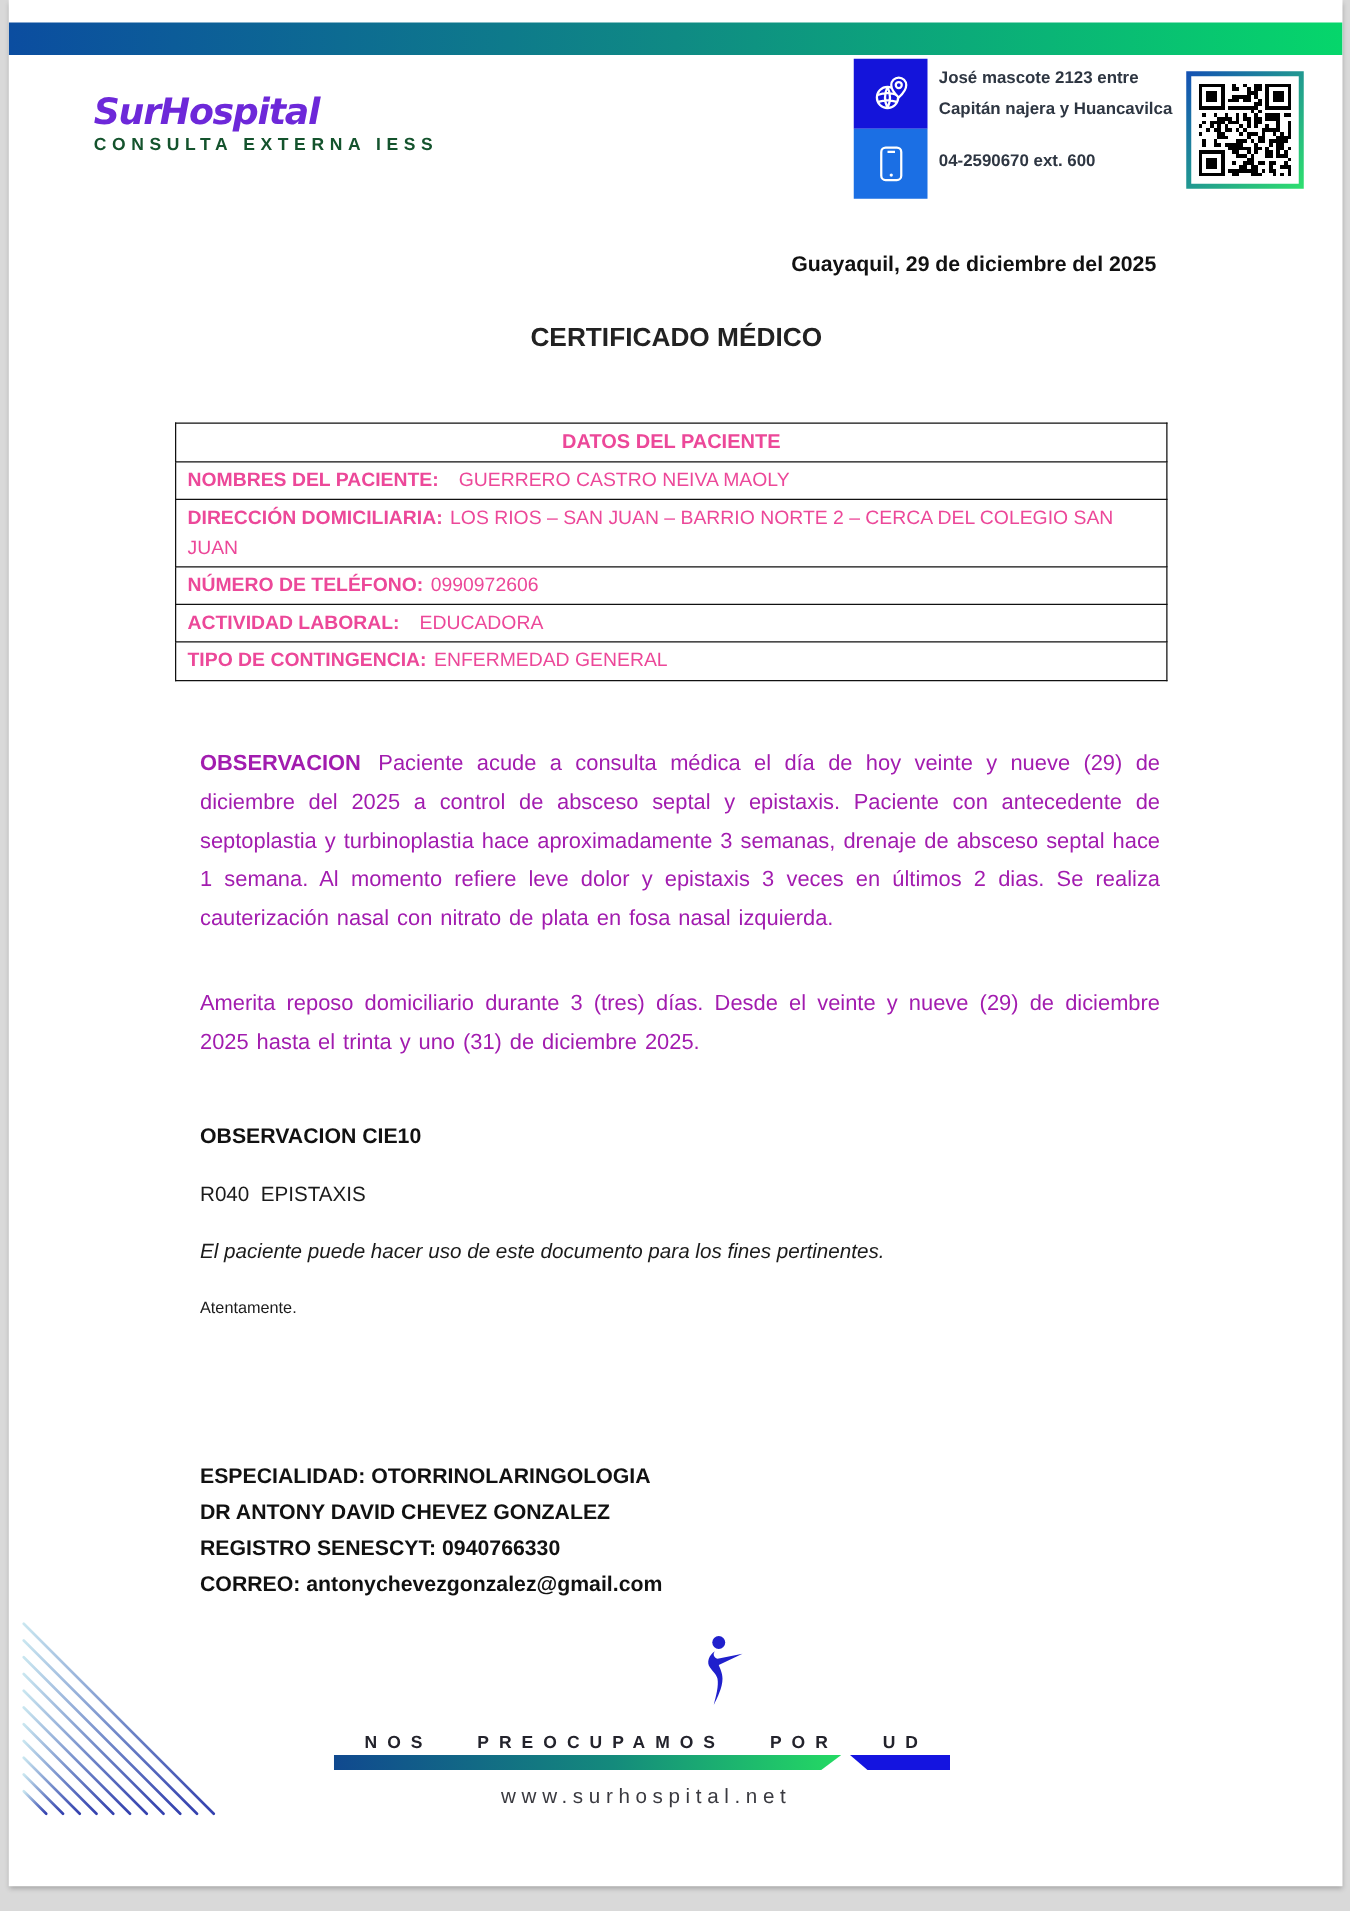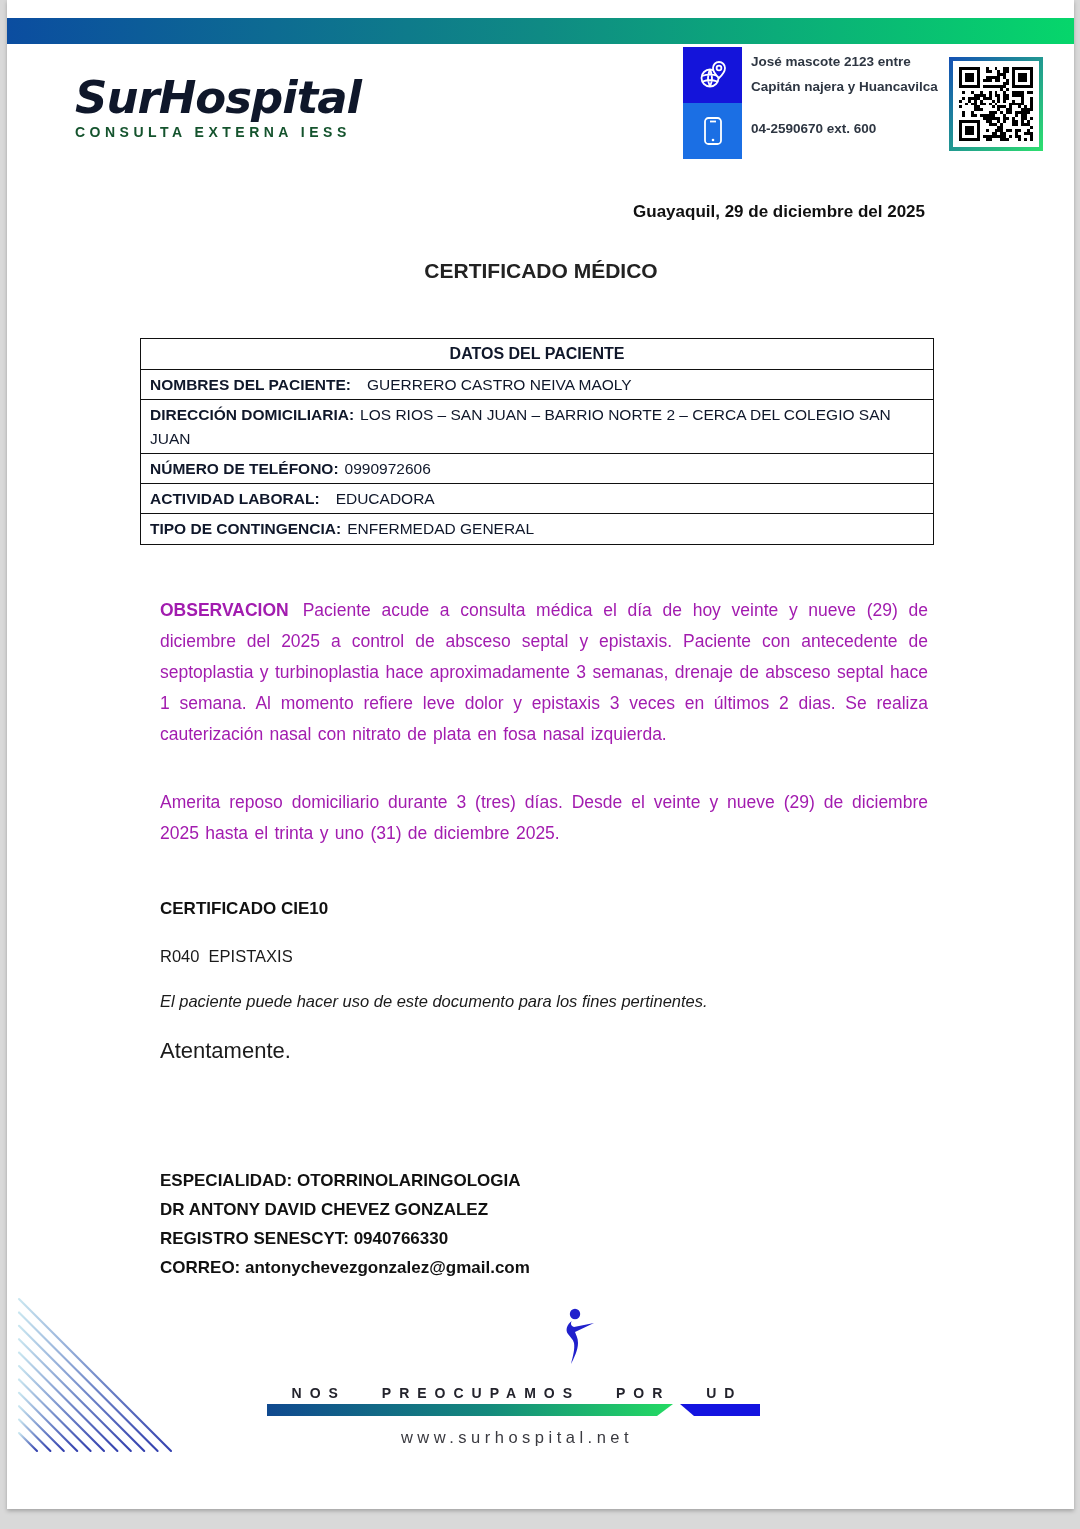--- a/index.html
+++ b/index.html
@@ -16,22 +16,22 @@
     box-shadow:0 2px 4px rgba(0,0,0,.25);
   }
   
   .top-bar{
     position:absolute;left:0;top:18px;right:0;height:26px;
     background:linear-gradient(90deg,#0b4da0 0%,#0f8a84 50%,#06d66b 100%);
   }
   .logo-block{position:absolute;left:68px;top:74px;}
   .logo-title{
     font-family:"DejaVu Sans","Liberation Sans",sans-serif;
-    font-size:45px;font-weight:bold;font-style:italic;
-    color:#0f172a;letter-spacing:-1px;line-height:1.05;
+    font-size:29px;font-weight:bold;font-style:italic;
+    color:#6d28d9;letter-spacing:-1px;line-height:1.05;
   }
   .logo-subtitle{
     margin-top:3px;font-size:14px;font-weight:bold;
     letter-spacing:4.5px;color:#14532d;
   }
   .contact-squares{position:absolute;left:676px;top:47px;width:59px;}
   .sq{width:59px;height:56px;display:flex;align-items:center;justify-content:center;}
   .sq1{background:#1414da;}
   .sq2{background:#1b6fe4;}
   .contact-text{position:absolute;font-size:13.5px;color:#2e3642;font-weight:700;}
@@ -52,40 +52,40 @@
   .content-line{position:absolute;left:150px;width:768px;}
   .date-line{top:202px;text-align:right;font-weight:bold;font-size:17px;color:#111;}
   .doc-title{top:259px;text-align:center;font-weight:bold;font-size:21px;color:#222;}
   
   .patient-table{
     position:absolute;left:133px;top:338px;width:794px;
     border-collapse:collapse;table-layout:fixed;
   }
   .patient-table td{
     border:1.6px solid #111;padding:3px 9px;
-    font-size:15.5px;line-height:1.5;color:#0f172a;margin-left:39px;
+    font-size:15.5px;line-height:1.5;color:#ec4899;margin-left:39px;
   }
   .patient-table .th{text-align:center;font-weight:bold;font-size:16px;}
   .lbl{font-weight:bold;}
   .lbl.it{font-style:italic;}
   .val{font-weight:normal;margin-left:6px;}
   .val.wide-gap{margin-left:16px;}
   
   .para{
     position:absolute;left:153px;width:768px;
     font-size:17.5px;line-height:31px;text-align:justify;color:#a21caf;
     word-spacing:1.5px;
   }
   .obs-para{top:595px;}
   .rest-para{top:787px;}
   .obs-label{font-weight:bold;margin-right:14px;}
   .diag-heading{position:absolute;left:153px;top:899px;font-weight:bold;font-size:17px;color:#111;}
   .diag-code{position:absolute;left:153px;top:947px;font-size:16.5px;white-space:pre-wrap;color:#1b1b1b;}
   .usage-note{position:absolute;left:153px;top:992px;font-size:16.5px;font-style:italic;color:#1b1b1b;}
-  .salutation{position:absolute;left:153px;top:1038px;font-size:22px;color:#1b1b1b;}
+  .salutation{position:absolute;left:153px;top:1038px;font-size:13px;color:#1b1b1b;}
   .doctor-block{
     position:absolute;left:153px;top:1166px;
     font-weight:bold;font-size:17px;line-height:29px;color:#111;
   }
   
   .figure-icon{position:absolute;left:543px;top:1306px;width:54px;height:64px;}
   .slogan{
     position:absolute;left:150px;top:1385px;width:720px;text-align:center;
     font-size:14px;font-weight:600;color:#23232c;
     letter-spacing:8px;word-spacing:24px;
@@ -405,21 +405,21 @@
         </tr>
   </tbody>
     </table>
 
   <div class="para obs-para">
     <span class="obs-label">OBSERVACION</span><span>Paciente acude a consulta médica el día de hoy veinte y nueve (29) de diciembre del 2025 a control de absceso septal y epistaxis. Paciente con antecedente de septoplastia y turbinoplastia hace aproximadamente 3 semanas, drenaje de absceso septal hace 1 semana. Al momento refiere leve dolor y epistaxis 3 veces en últimos 2 dias. Se realiza cauterización nasal con nitrato de plata en fosa nasal izquierda.</span>
   </div>
 
   <div class="para rest-para">Amerita reposo domiciliario durante 3 (tres) días. Desde el veinte y nueve (29) de diciembre 2025 hasta el trinta y uno (31) de diciembre 2025.</div>
 
-  <div class="diag-heading">CERTIFICADO CIE10</div>
+  <div class="diag-heading">OBSERVACION CIE10</div>
   <div class="diag-code">R040  EPISTAXIS</div>
 
   <div class="usage-note">El paciente puede hacer uso de este documento para los fines pertinentes.</div>
   <div class="salutation">Atentamente.</div>
 
   <div class="doctor-block">
     <div>ESPECIALIDAD: OTORRINOLARINGOLOGIA</div>
     <div>DR ANTONY DAVID CHEVEZ GONZALEZ</div>
     <div>REGISTRO SENESCYT: 0940766330</div>
     <div>CORREO: antonychevezgonzalez@gmail.com</div>

